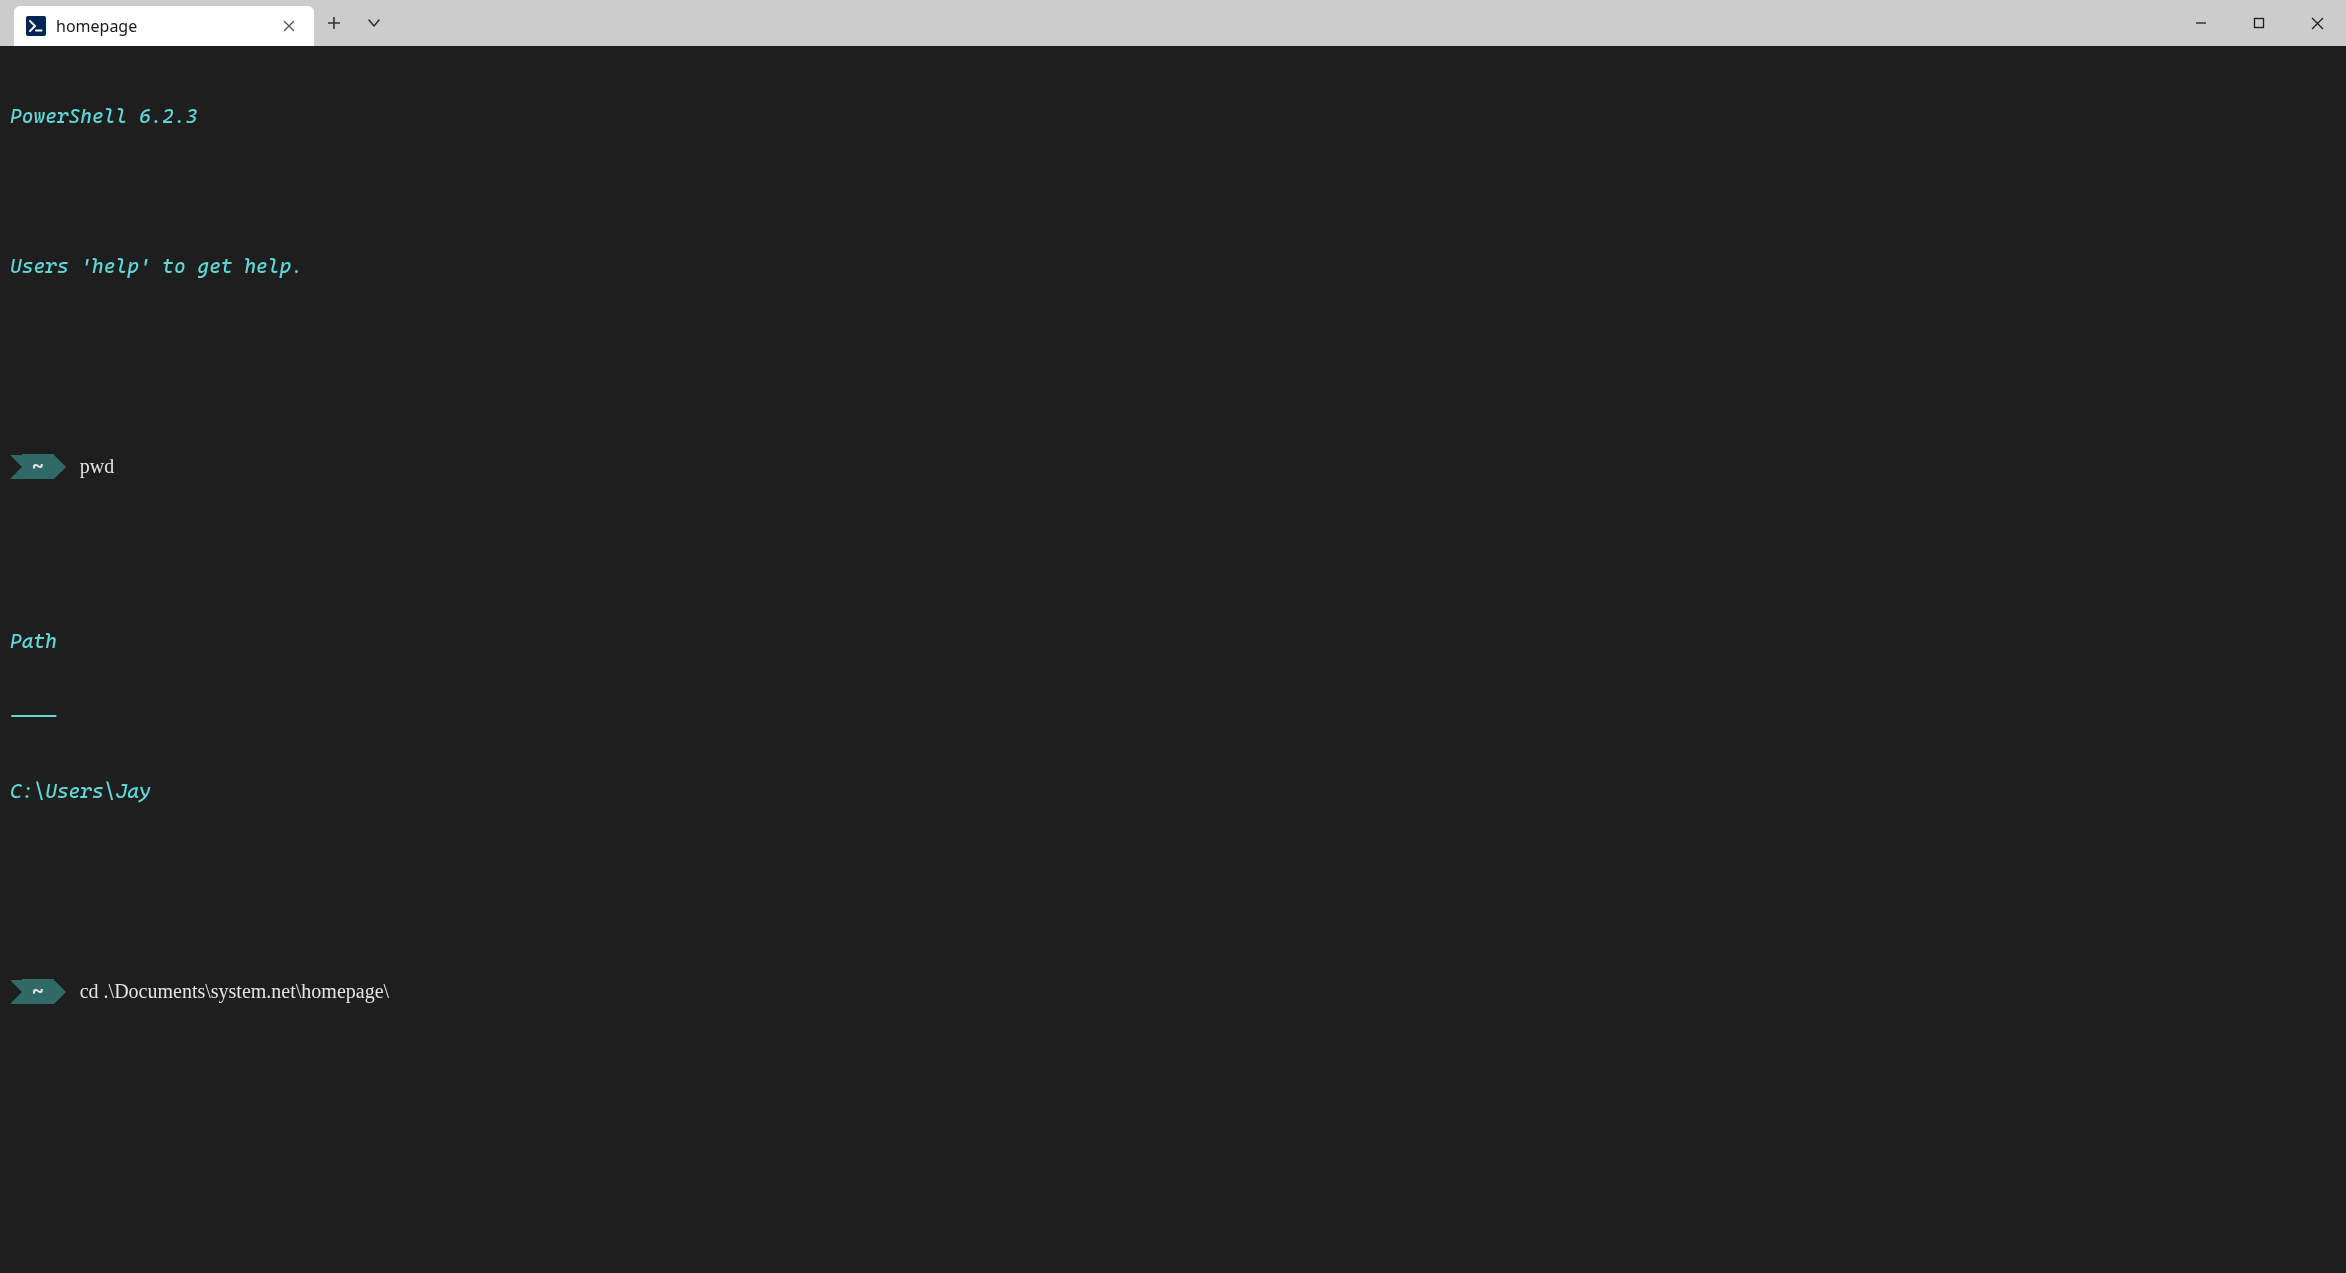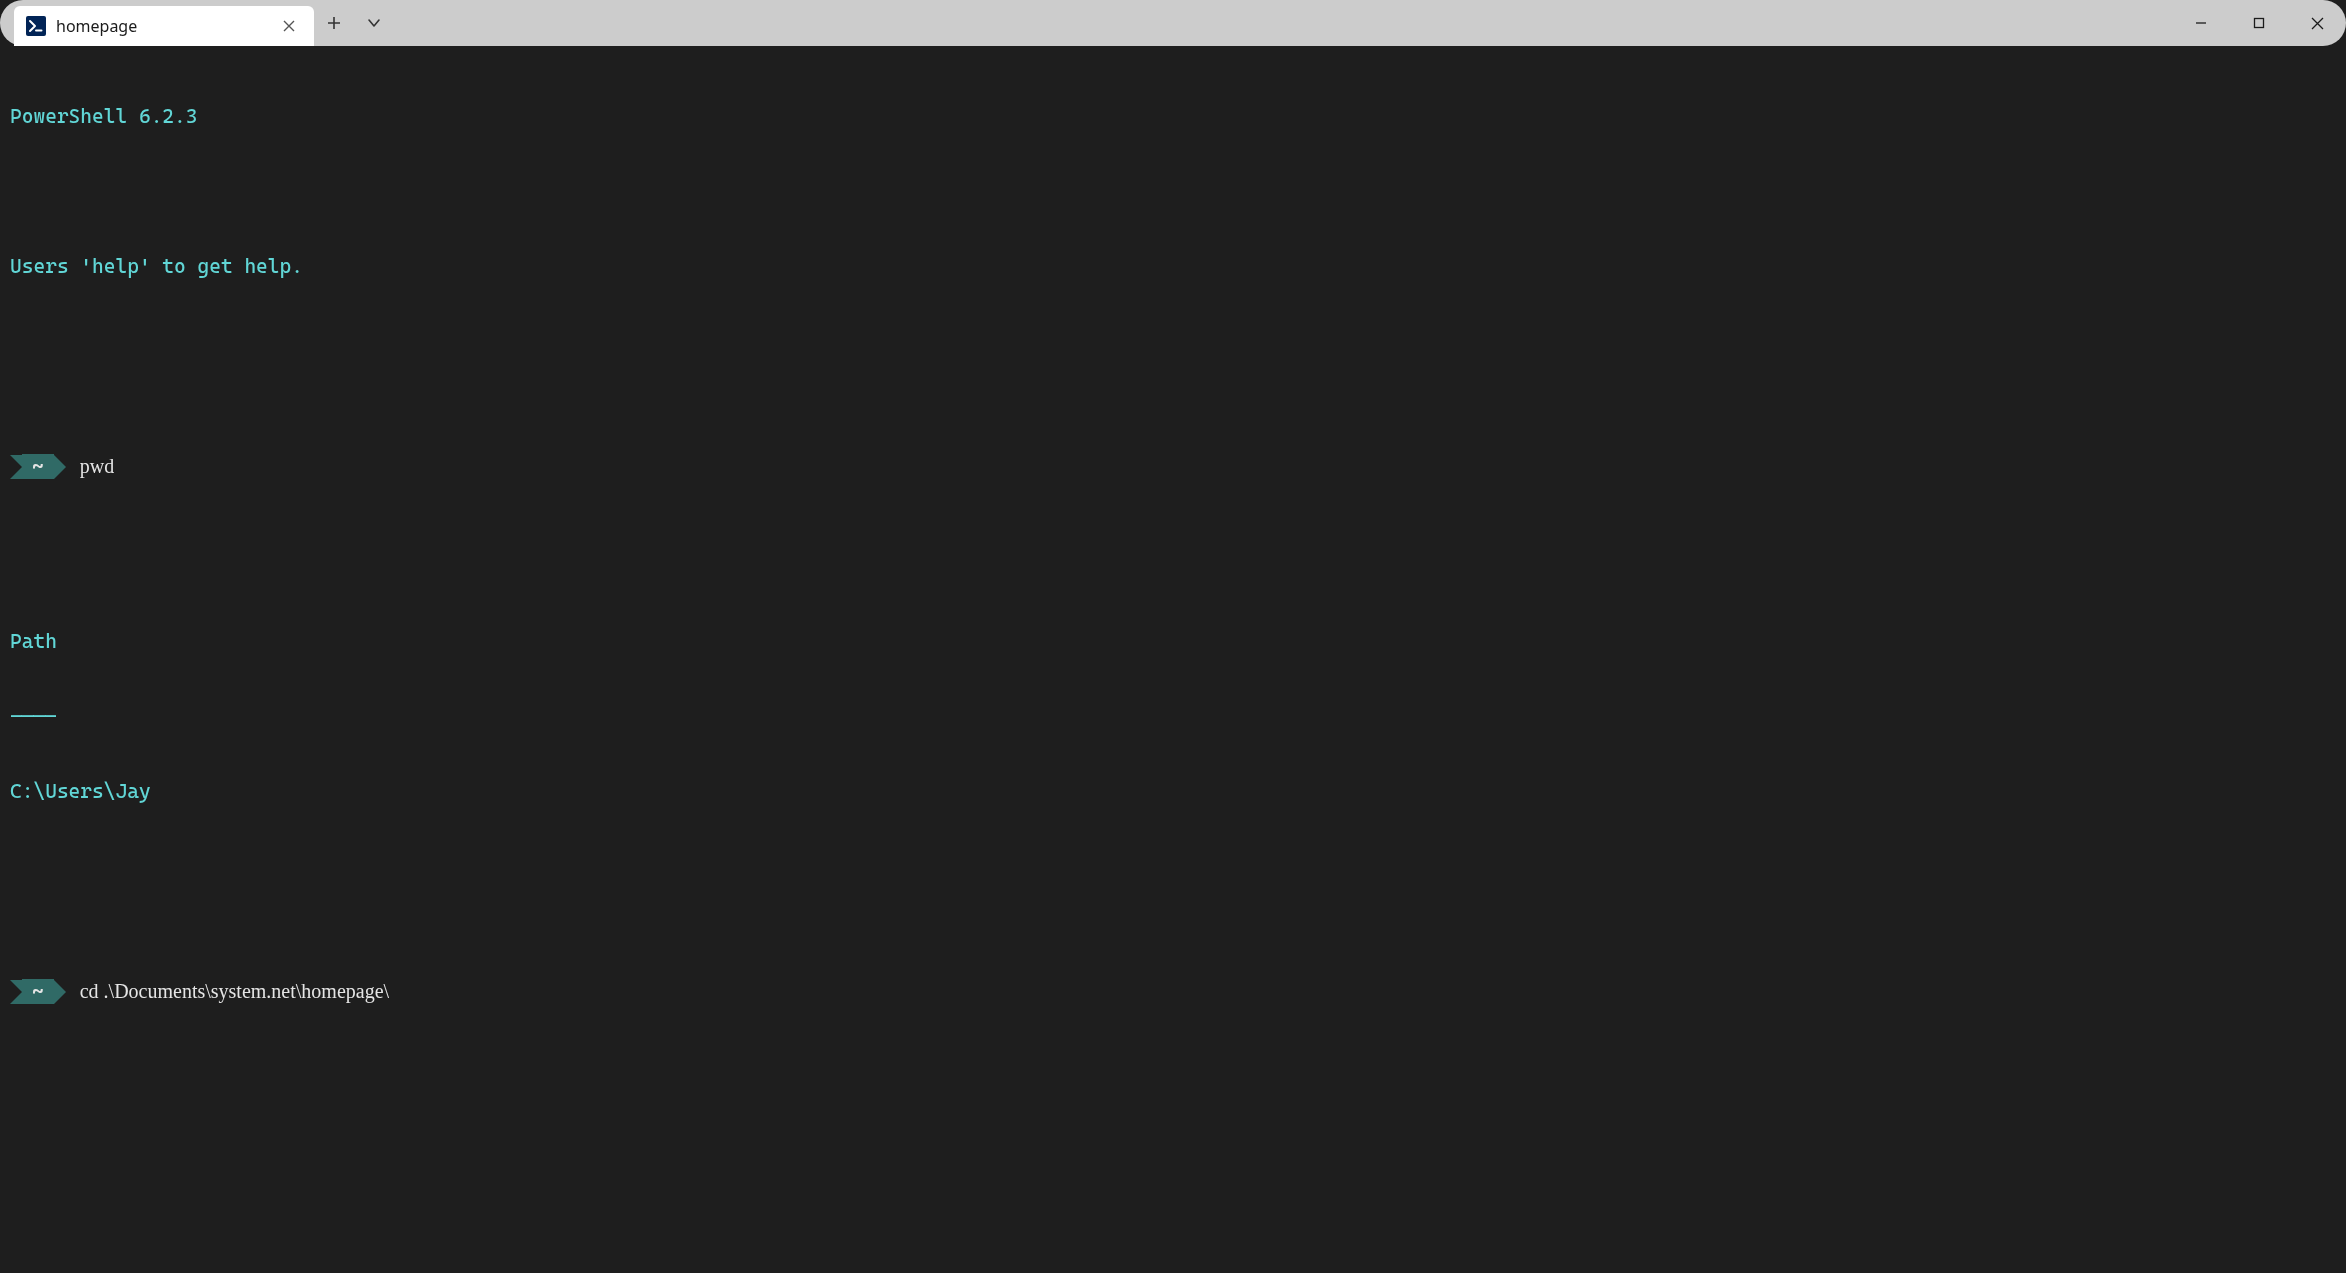--- a/index.html
+++ b/index.html
@@ -12,21 +12,20 @@
     line-height: 25px;
   }
 
   
   .titlebar {
     height: 46px;
     background: #cccccc;
     display: flex;
     align-items: stretch;
     user-select: none;
-    border-radius: 23px;
   }
   .tabs {
     display: flex;
     align-items: flex-end;
     padding-left: 14px;
     gap: 0;
   }
   .tab {
     display: flex;
     align-items: center;
@@ -73,21 +72,21 @@
     color:#c5c5c5;
     padding: 8px 10px;
     height: calc(100% - 46px);
     white-space: pre;
     overflow:hidden;
   }
 
   .cyan { color:#61d6d6; }
   .white-cmd { color:#e5e5e5; }
 
-  .line { display:block; }
+  .line { display:block;font-style:italic; }
 
   
   .seg-row { display:flex; align-items:center; height:25px; }
 
   
   .arrow {
     width:0; height:0;
     border-top:12.5px solid transparent;
     border-bottom:12.5px solid transparent;
     border-left:12px solid currentColor;

